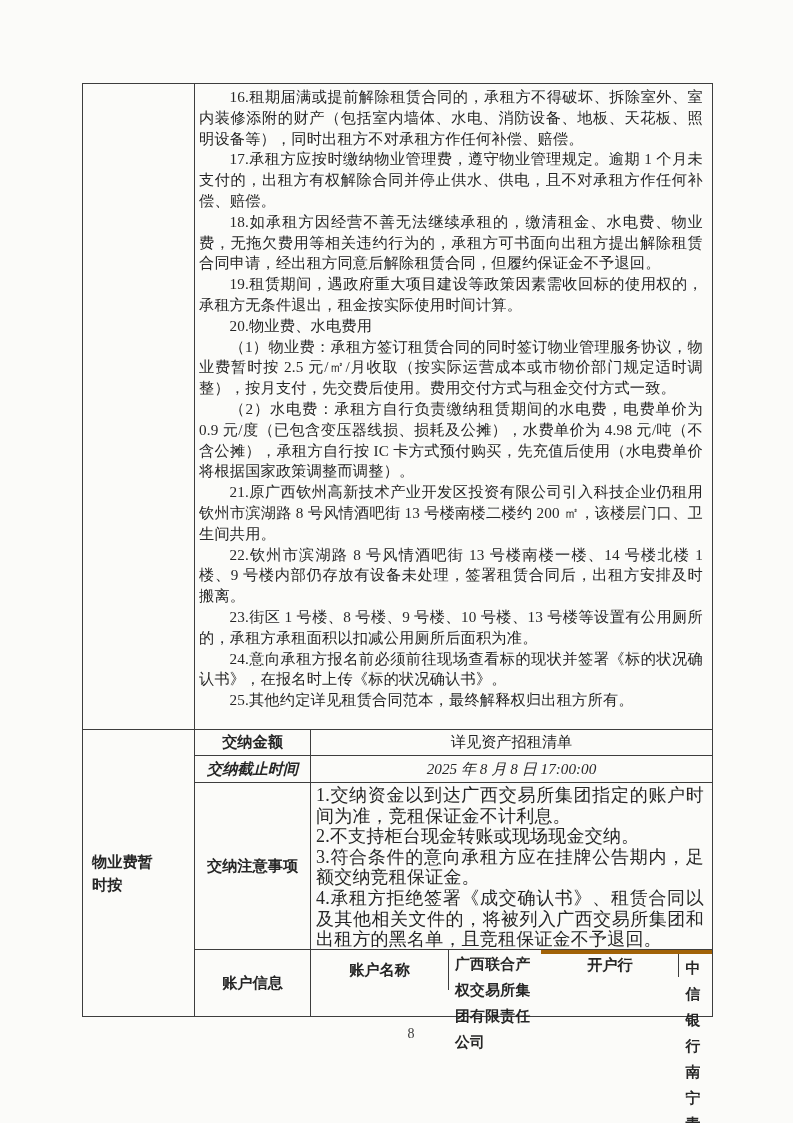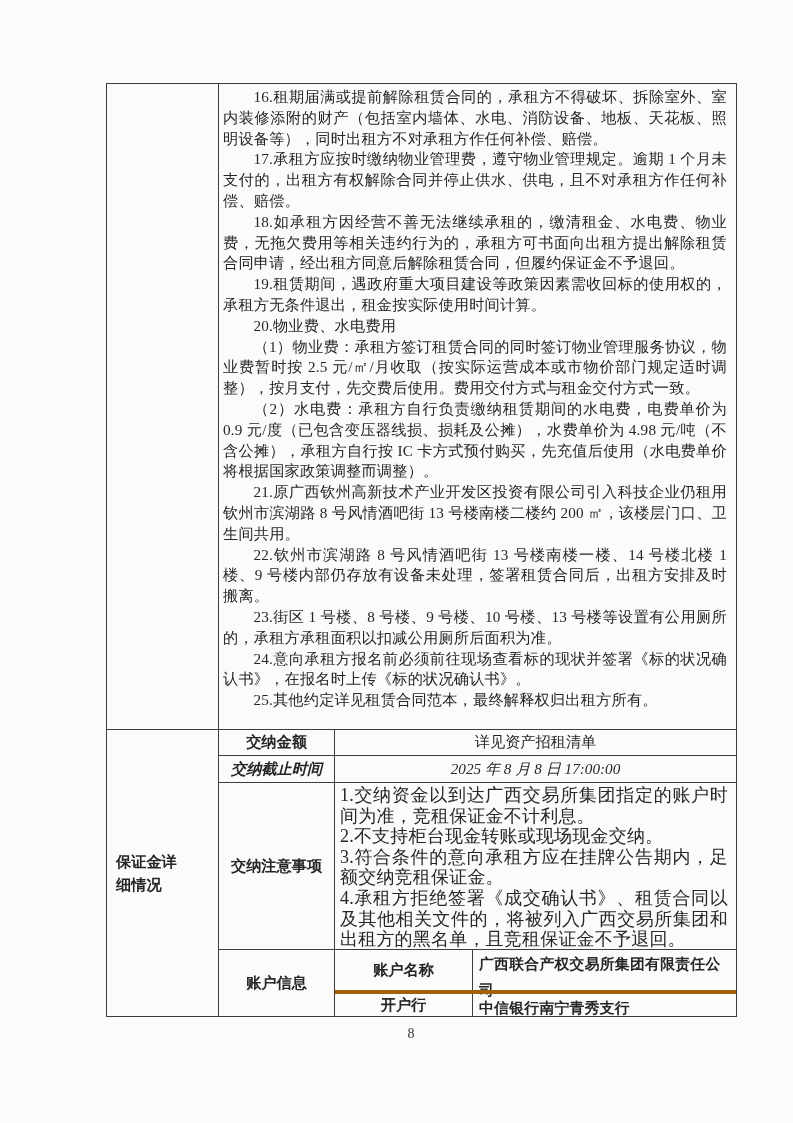--- a/index.html
+++ b/index.html
@@ -10,21 +10,21 @@
     position: relative;
     width: 793px;
     height: 1123px;
     background: #fbfbf9;
     font-family: "Liberation Serif", "DejaVu Serif", serif;
     color: #262626;
     overflow: hidden;
   }
   .doc-table {
     position: absolute;
-    left: 106px;
+    left: 82px;
     top: 83px;
     width: 631px;
     box-sizing: border-box;
     border: 1px solid #3d3d3d;
   }
   
   .row-upper {
     display: flex;
     height: 645px;
   }
@@ -115,21 +115,21 @@
   p.note {
     margin: 0;
     font-size: 18px;
     line-height: 20.6px;
     text-align: justify;
     letter-spacing: 0.2px;
   }
   .acct-grid {
     flex: 1;
     display: flex;
-    flex-direction: column;
+    flex-direction: row;
     min-width: 0;
   }
   .acct-row {
     display: flex;
     box-sizing: border-box;
   }
   .acct-row-name { height: 40px; }
   .acct-row-bank { height: 27px; border-top: 4px solid #a16207; }
   .acct-label {
     flex: none;
@@ -181,21 +181,21 @@
       <p class="clause">21.原广西钦州高新技术产业开发区投资有限公司引入科技企业仍租用钦州市滨湖路 8 号风情酒吧街 13 号楼南楼二楼约 200 ㎡，该楼层门口、卫生间共用。</p>
       <p class="clause">22.钦州市滨湖路 8 号风情酒吧街 13 号楼南楼一楼、14 号楼北楼 1 楼、9 号楼内部仍存放有设备未处理，签署租赁合同后，出租方安排及时搬离。</p>
       <p class="clause">23.街区 1 号楼、8 号楼、9 号楼、10 号楼、13 号楼等设置有公用厕所的，承租方承租面积以扣减公用厕所后面积为准。</p>
       <p class="clause">24.意向承租方报名前必须前往现场查看标的现状并签署《标的状况确认书》，在报名时上传《标的状况确认书》。</p>
       <p class="clause">25.其他约定详见租赁合同范本，最终解释权归出租方所有。</p>
     </div>
   </div>
 
   <div class="row-deposit">
     <div class="deposit-label-cell">
-      <span class="lbl">保证金详细情况</span>
+      <span class="lbl">物业费暂时按</span>
     </div>
     <div class="deposit-body">
 
       <div class="sub-row row-amount">
         <div class="sub-label">交纳金额</div>
         <div class="sub-value centered">详见资产招租清单</div>
       </div>
 
       <div class="sub-row row-deadline">
         <div class="sub-label">交纳截止时间</div>

